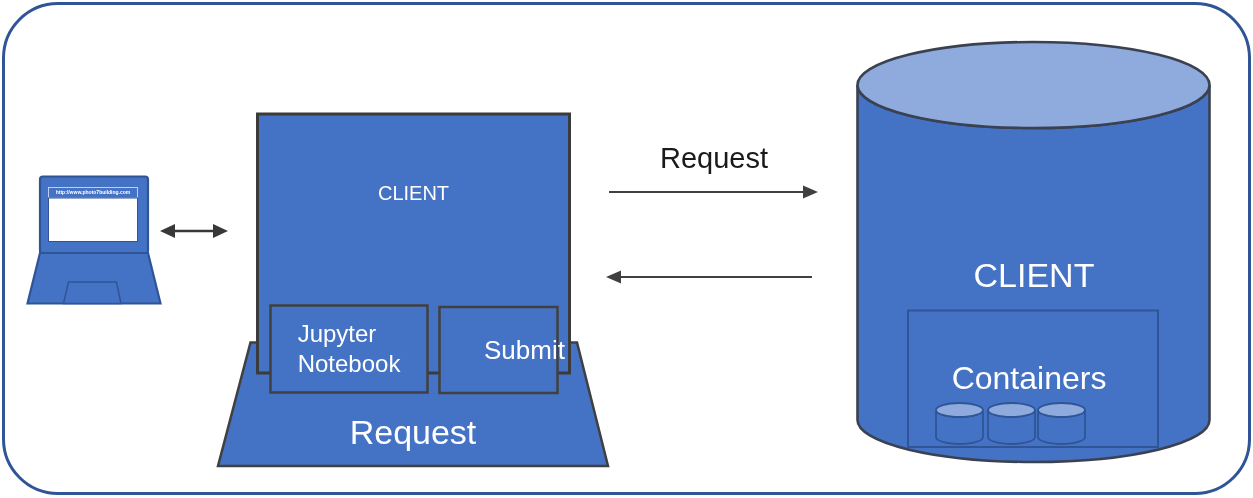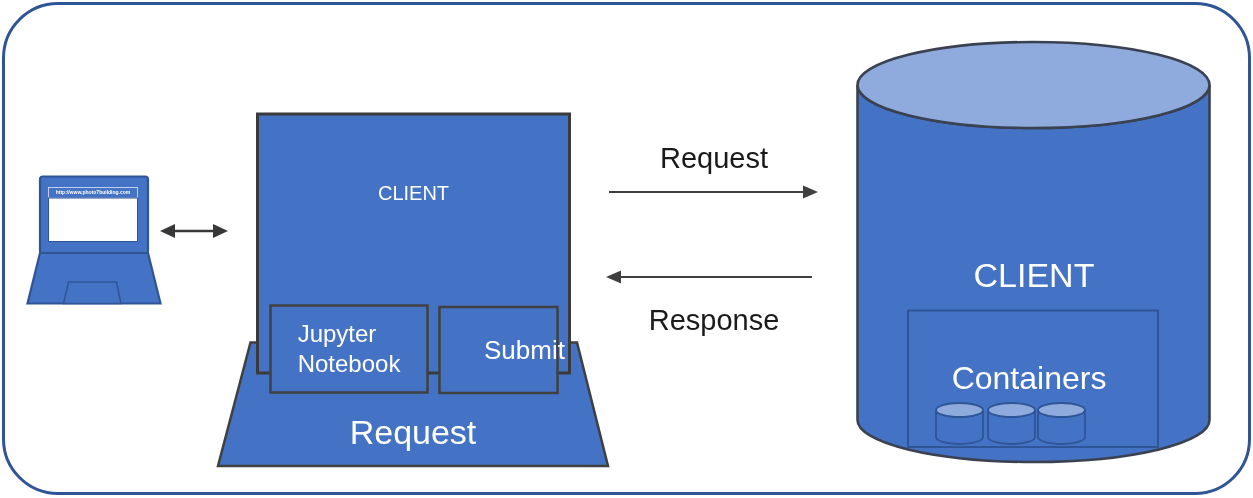--- a/index.html
+++ b/index.html
@@ -101,20 +101,19 @@
   <div class="txt client-label">CLIENT</div>
 
   <div class="txt jupyter-label">Jupyter Notebook</div>
 
   <div class="txt submit-label">Submit</div>
 
   <div class="txt mygeohub-label">Request</div>
 
   <div class="txt dark request-label">Request</div>
 
-  <div class="txt dark response-label">Response</div>
 
   <div class="txt server-label">CLIENT</div>
 
   <div class="txt containers-label">Containers</div>
 
   <div class="frame"></div>
 </div>
 
 </body></html>

